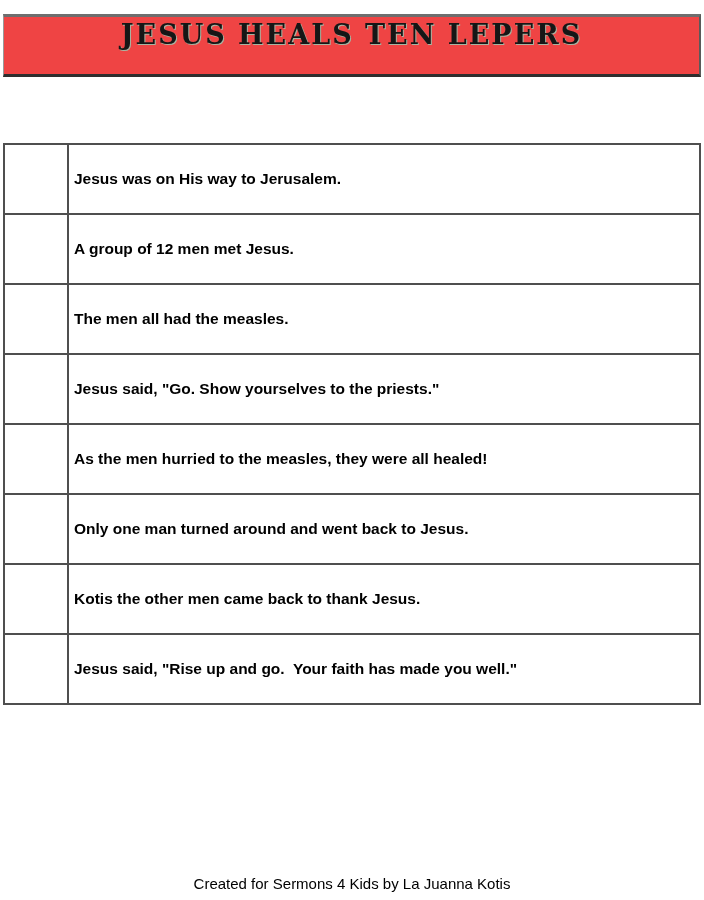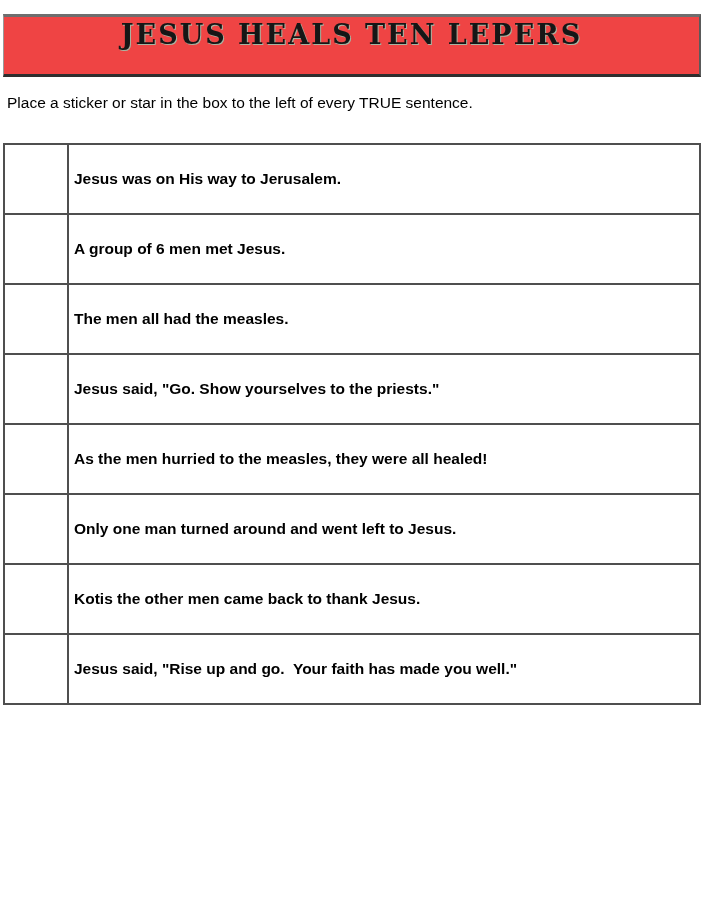--- a/index.html
+++ b/index.html
@@ -88,53 +88,53 @@
 </style>
 </head>
 <body>
 
 <div class="page">
 
   <div class="header-box">
     <div class="header-title">JESUS HEALS TEN LEPERS</div>
   </div>
 
-  <div class="instruction">Place a sticker or star in the box to the left of every TRUE sentence.</div>
 
   <table class="tf-table">
     <tbody>
       <tr>
         <td class="box-cell"></td>
         <td class="sentence-cell">Jesus was on His way to Jerusalem.</td>
       </tr>
       <tr>
         <td class="box-cell"></td>
-        <td class="sentence-cell">A group of 6 men met Jesus.</td>
+        <td class="sentence-cell">A group of 12 men met Jesus.</td>
       </tr>
       <tr>
         <td class="box-cell"></td>
         <td class="sentence-cell">The men all had the measles.</td>
       </tr>
       <tr>
         <td class="box-cell"></td>
         <td class="sentence-cell">Jesus said, "Go. Show yourselves to the priests."</td>
       </tr>
       <tr>
         <td class="box-cell"></td>
         <td class="sentence-cell">As the men hurried to the measles, they were all healed!</td>
       </tr>
       <tr>
         <td class="box-cell"></td>
-        <td class="sentence-cell">Only one man turned around and went left to Jesus.</td>
+        <td class="sentence-cell">Only one man turned around and went back to Jesus.</td>
       </tr>
       <tr>
         <td class="box-cell"></td>
         <td class="sentence-cell">Kotis the other men came back to thank Jesus.</td>
       </tr>
       <tr>
         <td class="box-cell"></td>
         <td class="sentence-cell">Jesus said, "Rise up and go.  Your faith has made you well."</td>
       </tr>
     </tbody>
   </table>
 
+  <div class="footer">Created for Sermons 4 Kids by La Juanna Kotis</div>
 
 </div>
 
 </body></html>

